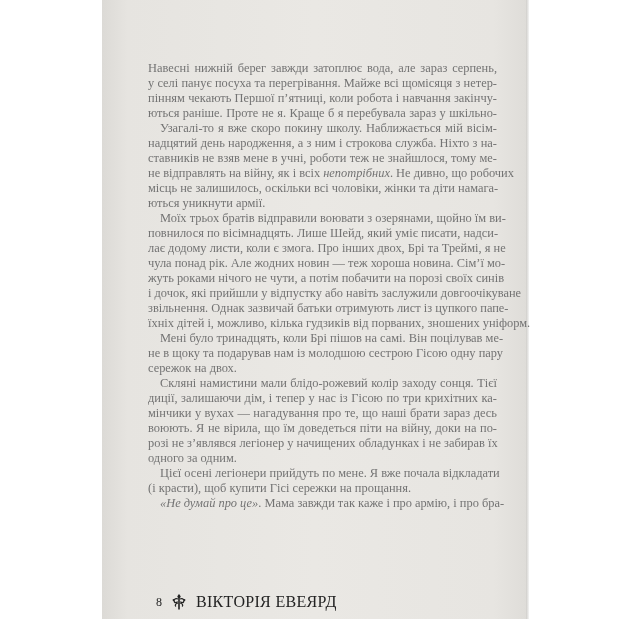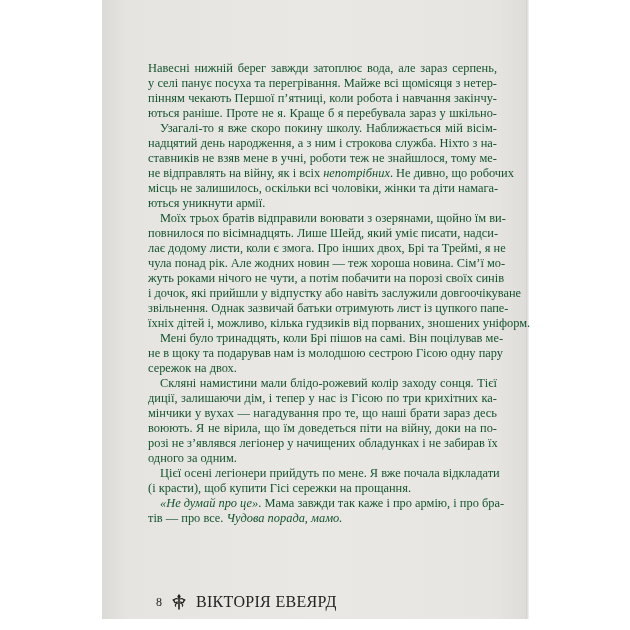--- a/index.html
+++ b/index.html
@@ -10,21 +10,21 @@
   .page {
     position:absolute; left:102px; top:0; width:426px; height:619px;
     background: linear-gradient(90deg, #dcdad6 0%, #e6e4e0 6%, #eae8e4 50%, #e7e5e1 92%, #dedcd8 100%);
   }
   .page-shadow-right {
     position:absolute; left:526px; top:0; width:3px; height:619px;
     background: linear-gradient(90deg, #cfcdc9, #f4f4f4);
   }
   .body-text {
     position:absolute; left:148px; top:61px; width:349px;
-    font-size:12.4px; line-height:15.0px; color:#14532d;
+    font-size:12.4px; line-height:15.0px; color:#737373;
   }
   .line {
     display:block; height:15px; white-space:nowrap;
     text-align:justify; text-align-last:justify; overflow:visible;
   }
   .line.last { text-align-last:left; }
   .line.indent { padding-left:12px; }
   .it { font-style:italic; }
   .footer {
     position:absolute; left:156px; top:594px; height:16px;
@@ -64,21 +64,20 @@
     <span class="line last"><span>сережок на двох.</span></span>
     <span class="line indent"><span>Скляні намистини мали блідо-рожевий колір заходу сонця. Тієї</span></span>
     <span class="line"><span>диції, залишаючи дім, і тепер у нас із Гісою по три крихітних ка-</span></span>
     <span class="line"><span>мінчики у вухах — нагадування про те, що наші брати зараз десь</span></span>
     <span class="line"><span>воюють. Я не вірила, що їм доведеться піти на війну, доки на по-</span></span>
     <span class="line"><span>розі не з’являвся легіонер у начищених обладунках і не забирав їх</span></span>
     <span class="line last"><span>одного за одним.</span></span>
     <span class="line indent"><span>Цієї осені легіонери прийдуть по мене. Я вже почала відкладати</span></span>
     <span class="line last"><span>(і красти), щоб купити Гісі сережки на прощання.</span></span>
     <span class="line indent"><span class="it">«Не думай про це»</span><span>. Мама завжди так каже і про армію, і про бра-</span></span>
-    <span class="line last"><span>тів — про все. </span><span class="it">Чудова порада, мамо.</span></span>
   </div>
 
 <div class="footer">
   <span class="folio">8</span>
   <span class="ornament">
     <svg width="14" height="16" viewBox="0 0 14 16">
       <rect x="6.2" y="0.5" width="1.6" height="15" fill="#222"></rect>
       <circle cx="7" cy="2.5" r="1.6" fill="#222"></circle>
       <path d="M6 5 C3 4, 1 6, 2.5 8 C3.5 9.2, 5 8.5, 5.5 7.5" fill="none" stroke="#222" stroke-width="1.3"></path>
       <path d="M8 5 C11 4, 13 6, 11.5 8 C10.5 9.2, 9 8.5, 8.5 7.5" fill="none" stroke="#222" stroke-width="1.3"></path>

